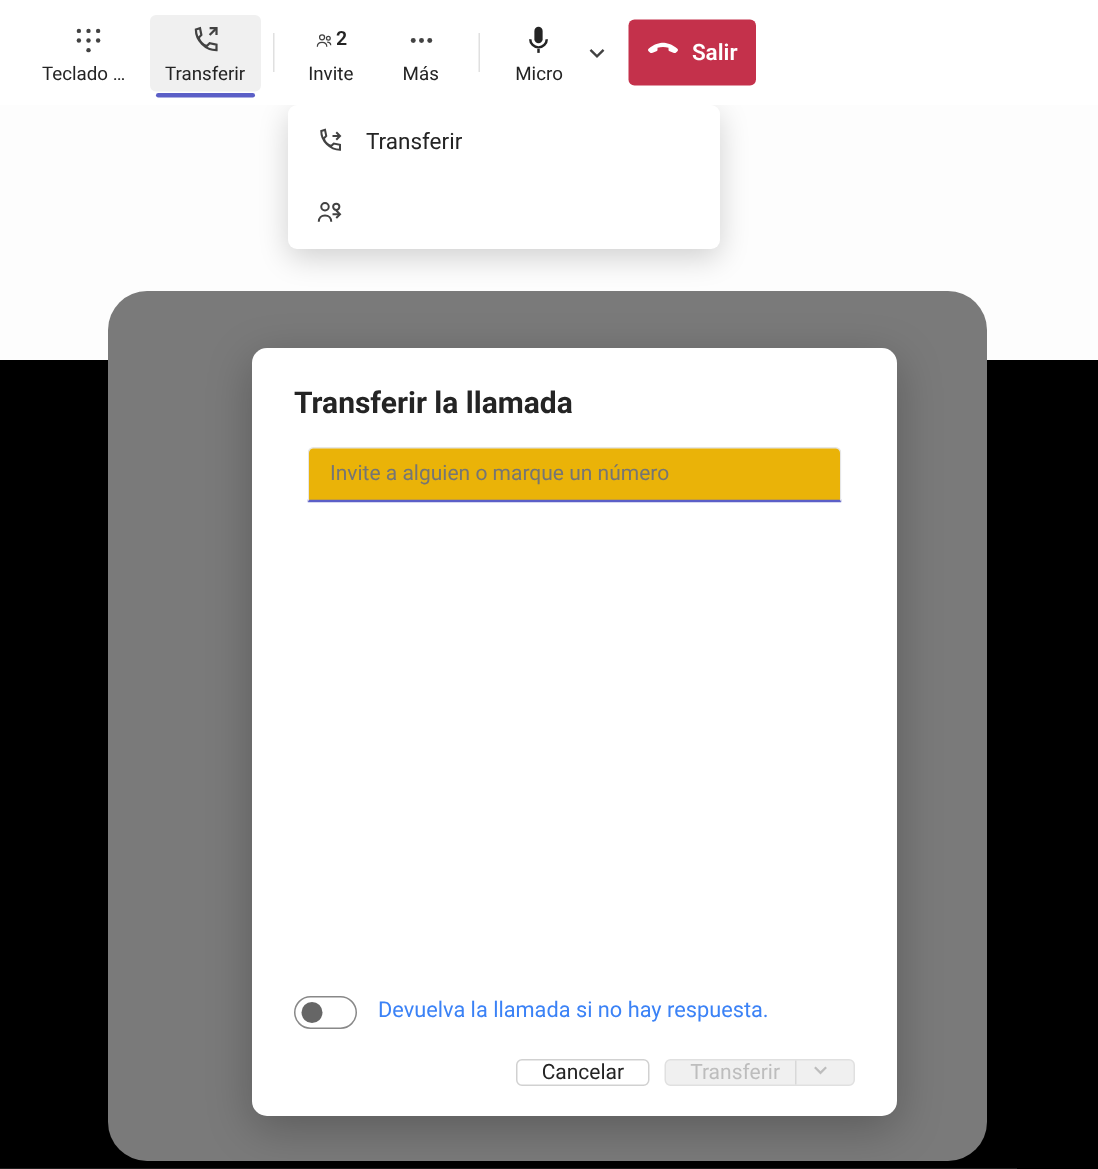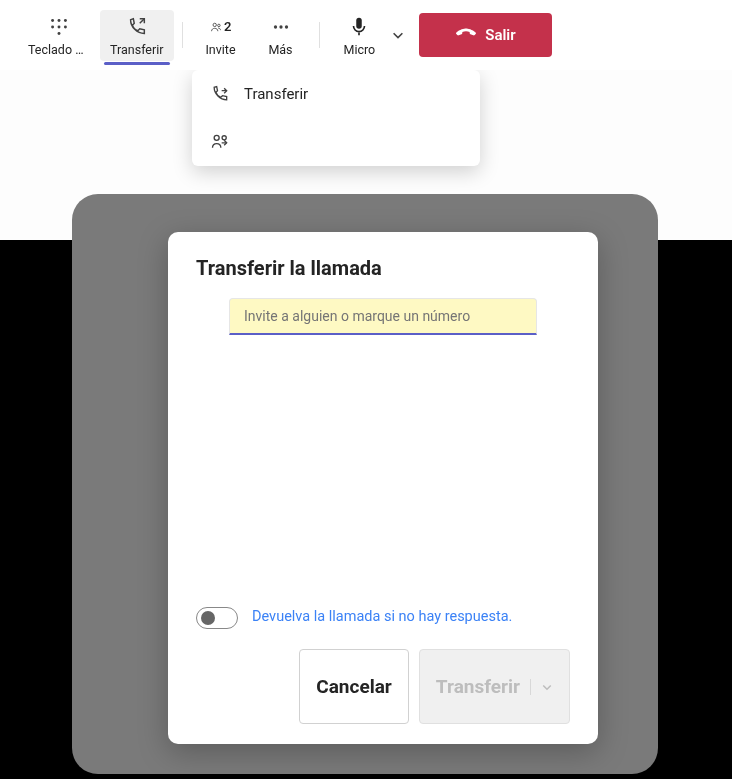--- a/index.html
+++ b/index.html
@@ -51,21 +51,21 @@
     .chev svg { width:14px;height:14px; stroke:#424242; stroke-width:1.8; fill:none; }
 
     .leave-btn {
       display: flex; align-items: center; gap: 8px;
       background: #c4314b;
       color: #fff;
       font-weight: 600;
       font-size: 15px;
       border: none;
       border-radius: 4px;
-      padding: 9px 36px;
+      padding: 9px 12px;
       margin-left: 12px;
       cursor: pointer;
     }
     .leave-btn .hicon svg { width: 22px; height: 22px; fill: #fff; }
 
     
     .dropdown {
       position: absolute;
       top: 70px;
       left: 192px;
@@ -117,22 +117,22 @@
       z-index: 10;
       display: flex;
       flex-direction: column;
       margin-left: 20px;
     }
     .dialog h2 { font-size: 20px; font-weight: 700; color:#242424; margin-bottom: 14px; }
 
     .invite-box {
       align-self: center;
       margin-top: 4px;
-      width: 308px;
-      background: #fef9c3;
+      width: 356px;
+      background: #eab308;
       border: 1px solid #e6e6e6;
       border-bottom: 2px solid #5b5fc7;
       border-radius: 4px 4px 0 0;
       padding: 9px 14px;
       font-size: 14px;
       color:#242424;
       outline: none;
     }
 
     .dialog-footer { margin-top: auto; }
@@ -151,25 +151,25 @@
       position:absolute;
       top:3px; left:4px;
       width:14px; height:14px;
       background:#666;
       border-radius:50%;
     }
     .toggle-label { font-size:14.5px; color:#3b82f6; line-height:1.35; }
 
     .btn-row { display:flex; justify-content:flex-end; gap:10px; }
     .btn {
-      font-size:19px;
-      padding: 25px 16px;
+      font-size:14px;
+      padding: 0 16px;
       border-radius:4px;
       cursor:pointer;
-      font-weight:700;
+      font-weight:400;
     }
     .btn.secondary { background:#fff; border:1px solid #d1d1d1; color:#242424; }
     .btn.primary-disabled {
       background:#f0f0f0;
       border:1px solid #e0e0e0;
       color:#bdbdbd;
       display:flex; align-items:center; gap:10px;
       cursor:default;
     }
     .btn.primary-disabled .sep { width:1px; height:16px; background:#d8d8d8; }

